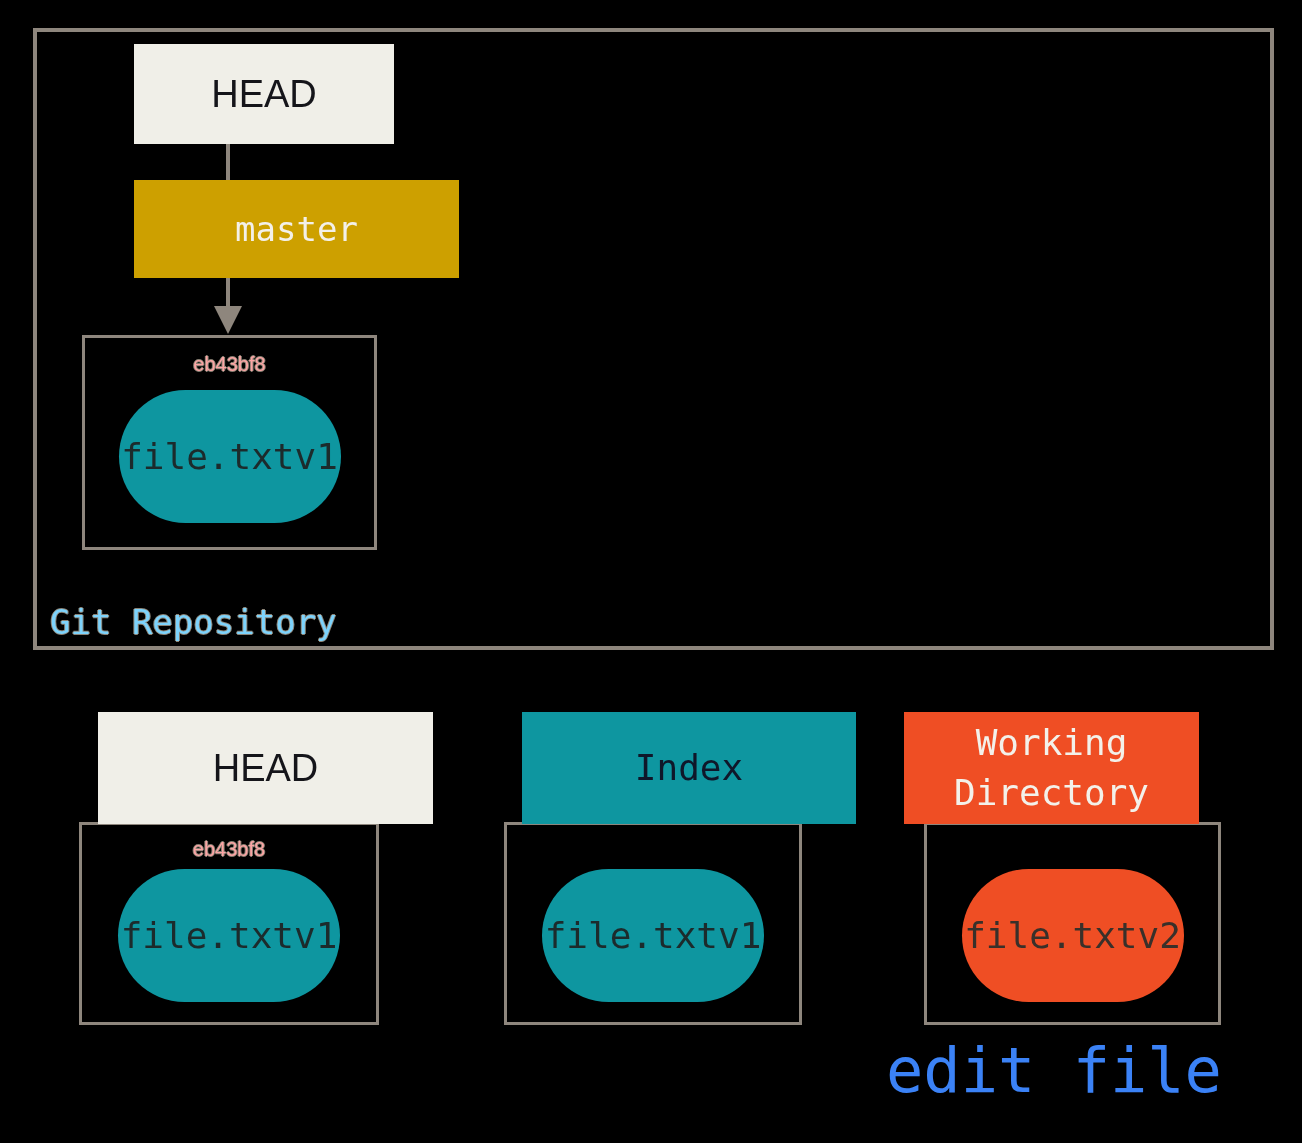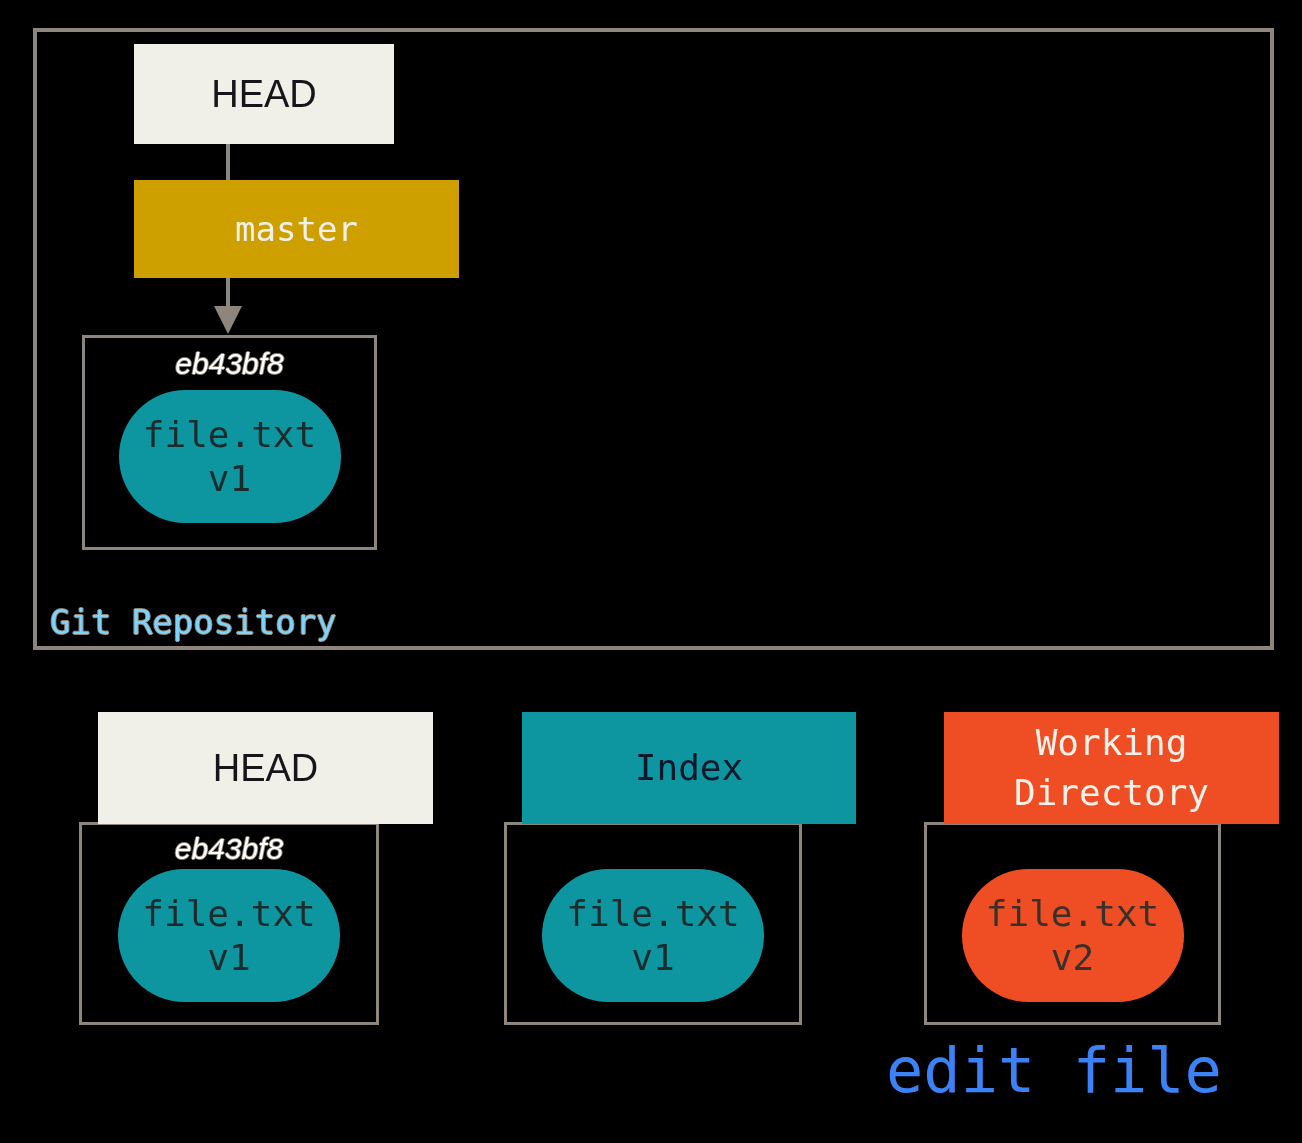--- a/index.html
+++ b/index.html
@@ -70,31 +70,29 @@
     width: 289px; height: 209px;
     border: 3px solid #8e867d;
     display: flex;
     flex-direction: column;
     align-items: center;
   }
 
   .hash-label {
     height: 48px;
     line-height: 52px;
-    font-size: 30px;
-    color: #ffffff;
+    font-size: 20px;
+    color: #fca5a5;
     text-shadow: -1px 0 #857d70, 1px 0 #857d70, 0 -1px #857d70, 0 1px #857d70;
     font-family: "Liberation Sans", sans-serif;
-    font-style: italic;
   }
   .pill {
     width: 222px; height: 133px;
     border-radius: 67px;
     display: flex;
-    flex-direction: column;
     align-items: center;
     justify-content: center;
     font-size: 36px;
     line-height: 44px;
     color: #1c2b2c;
   }
   .pill.teal { background: #0e96a0; }
   .pill.orange { background: #ef4e24; color: #39302a; }
   .commit-box .pill { margin-top: 4px; }
 
@@ -116,21 +114,21 @@
     border: 3px solid #8e867d;
     z-index: 1;
     display: flex;
     flex-direction: column;
     align-items: center;
   }
   .area-container .hash-label { height: 44px; line-height: 48px; }
 
   .c1h { left: 62px;  top: 712px; width: 335px; }
   .c2h { left: 486px; top: 712px; width: 334px; }
-  .c3h { left: 908px; top: 712px; width: 335px; }
+  .c3h { left: 868px; top: 712px; width: 295px; }
   .c1b { left: 79px;  width: 294px; }
   .c2b { left: 504px; width: 292px; }
   .c3b { left: 924px; width: 291px; }
 
   
   .edit-file {
     left: 886px; top: 1034px;
     font-size: 62px;
     line-height: 74px;
     color: #3b82f6;

